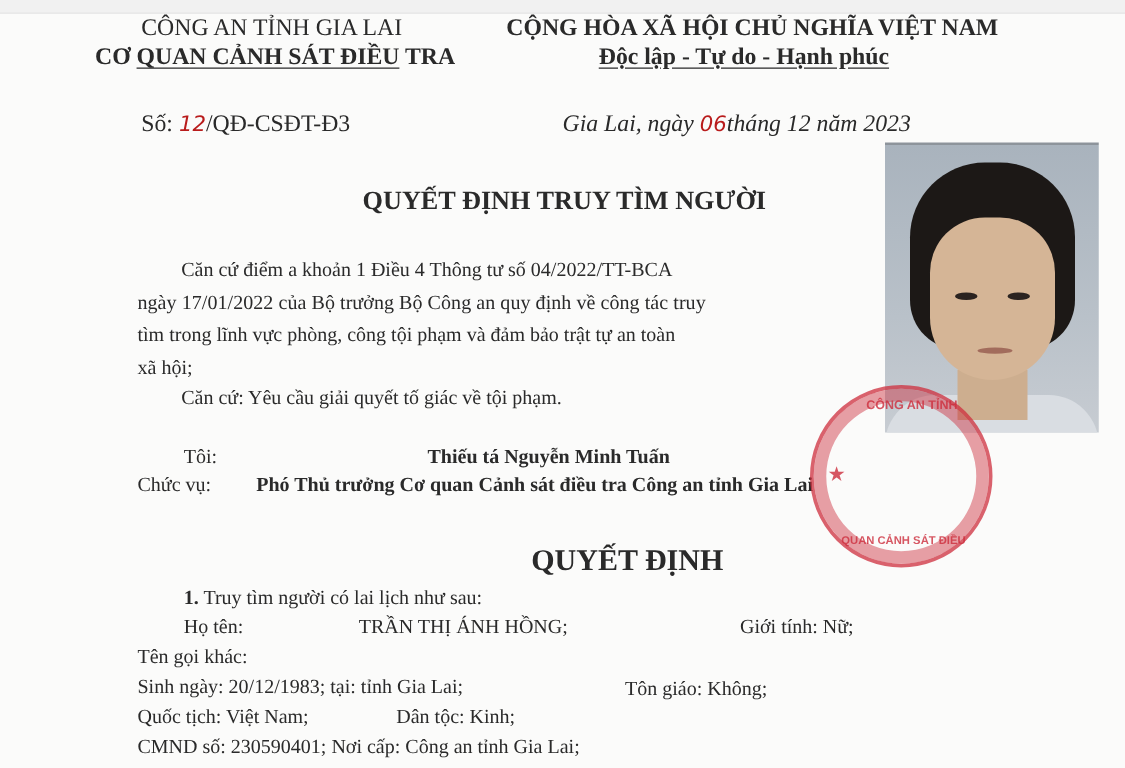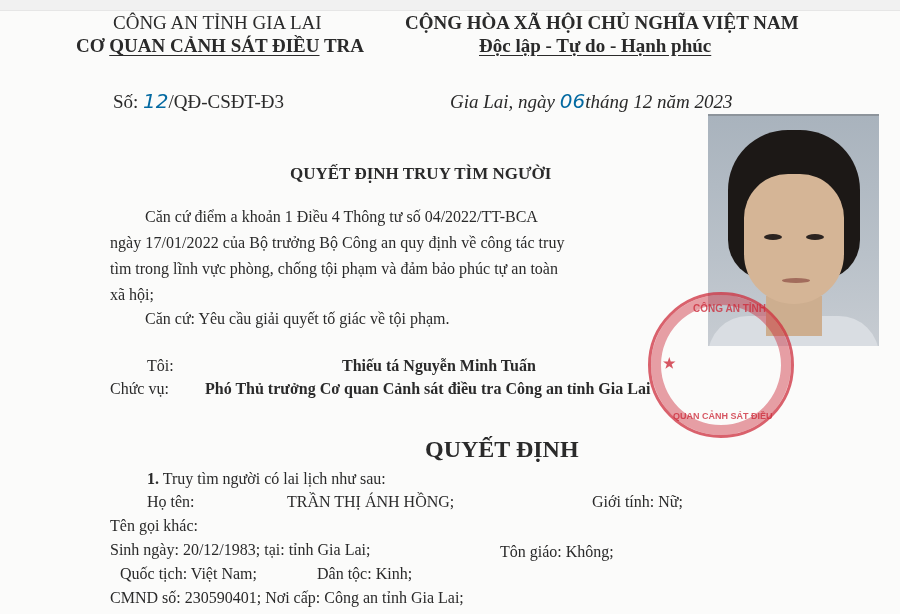--- a/index.html
+++ b/index.html
@@ -5,30 +5,30 @@
   html, body { margin:0; padding:0; }
   body { width:900px; height:614px; background:#fbfbfa; overflow:hidden; position:relative;
          font-family:"Liberation Serif","DejaVu Serif",serif; color:#2a2a2a; }
   .topline { position:absolute; left:0; top:0; width:900px; height:10px; background:#f1f1f1; border-bottom:1px solid #e6e6e6; }
   .abs { position:absolute; white-space:nowrap; }
   .hdr { font-size:19px; }
   .b { font-weight:bold; }
   .u { text-decoration:underline; text-underline-offset:3px; }
   .it { font-style:italic; }
   .body { font-size:16px; }
-  .hand { font-family:"DejaVu Sans",sans-serif; font-style:italic; font-size:20px; color:#0369a1; font-weight:300; }
+  .hand { font-family:"DejaVu Sans",sans-serif; font-style:italic; font-size:17px; color:#b91c1c; font-weight:300; }
   .photo { position:absolute; left:708px; top:114px; width:171px; height:230px;
            background:linear-gradient(180deg,#a9b3bd 0%,#b9c1c9 60%,#c7ccd2 100%); border-top:2px solid #8d949b; overflow:hidden; }
   .hair { position:absolute; left:20px; top:14px; width:132px; height:150px; background:#1c1816; border-radius:60px 60px 40px 40px; }
   .face { position:absolute; left:36px; top:58px; width:100px; height:130px; background:#d5b596; border-radius:44px 44px 50px 50px; }
   .eye { position:absolute; top:118px; width:18px; height:6px; background:#2b2320; border-radius:50%; }
   .mouth { position:absolute; left:74px; top:162px; width:28px; height:5px; background:#a26c5c; border-radius:50%; }
   .neck { position:absolute; left:58px; top:180px; width:56px; height:40px; background:#cdae8f; }
   .shirt { position:absolute; left:0; top:200px; width:171px; height:40px; background:#d9dde2; border-radius:60px 60px 0 0; }
-  .stamp { position:absolute; left:648px; top:292px; width:140px; height:140px; border-radius:50%;
+  .stamp { position:absolute; left:648px; top:308px; width:140px; height:140px; border-radius:50%;
            border:3px solid rgba(205,45,60,0.75); box-shadow: inset 0 0 0 8px rgba(255,255,255,0), inset 0 0 0 10px rgba(205,45,60,0.45); text-align: center; }
   .stamp-text { position:absolute; font-family:"Liberation Sans",sans-serif; font-size:10px; color:rgba(205,45,60,0.8); font-weight:bold; }
 </style>
 </head>
 <body>
 
 <div class="topline"></div>
 
 <div class="abs hdr" style="left:113px; top:12px;">CÔNG AN TỈNH GIA LAI</div>
 <div class="abs hdr b" style="left:76px; top:35px;"><span>CƠ </span><span class="u">QUAN CẢNH SÁT ĐIỀU</span><span> TRA</span></div>
@@ -41,25 +41,25 @@
 <div class="photo">
   <div class="hair"></div>
   <div class="shirt"></div>
   <div class="neck"></div>
   <div class="face"></div>
   <div class="eye" style="left:56px;"></div>
   <div class="eye" style="left:98px;"></div>
   <div class="mouth"></div>
 </div>
 
-<div class="abs b" style="left:290px; top:164px; font-size:17px;">QUYẾT ĐỊNH TRUY TÌM NGƯỜI</div>
+<div class="abs b" style="left:290px; top:148px; font-size:21px;">QUYẾT ĐỊNH TRUY TÌM NGƯỜI</div>
 
 <div class="abs body" style="left:145px; top:208px;">Căn cứ điểm a khoản 1 Điều 4 Thông tư số 04/2022/TT-BCA</div>
 <div class="abs body" style="left:110px; top:234px; letter-spacing:0.05px;">ngày 17/01/2022 của Bộ trưởng Bộ Công an quy định về công tác truy</div>
-<div class="abs body" style="left:110px; top:260px;">tìm trong lĩnh vực phòng, chống tội phạm và đảm bảo phúc tự an toàn</div>
+<div class="abs body" style="left:110px; top:260px;">tìm trong lĩnh vực phòng, công tội phạm và đảm bảo trật tự an toàn</div>
 <div class="abs body" style="left:110px; top:286px;">xã hội;</div>
 <div class="abs body" style="left:145px; top:310px;">Căn cứ: Yêu cầu giải quyết tố giác về tội phạm.</div>
 
 <div class="abs body" style="left:147px; top:357px;">Tôi:</div>
 <div class="abs body b" style="left:342px; top:357px;">Thiếu tá Nguyễn Minh Tuấn</div>
 <div class="abs body" style="left:110px; top:380px;">Chức vụ:</div>
 <div class="abs body b" style="left:205px; top:380px;">Phó Thủ trưởng Cơ quan Cảnh sát điều tra Công an tỉnh Gia Lai</div>
 
 <div class="stamp">
   <span class="stamp-text" style="left:42px; top:8px;">CÔNG AN TỈNH</span>
@@ -68,16 +68,16 @@
 </div>
 
 <div class="abs b" style="left:425px; top:436px; font-size:24px;">QUYẾT ĐỊNH</div>
 
 <div class="abs body" style="left:147px; top:470px;"><span class="b">1.</span><span> Truy tìm người có lai lịch như sau:</span></div>
 <div class="abs body" style="left:147px; top:493px;">Họ tên:</div>
 <div class="abs body" style="left:287px; top:493px;">TRẦN THỊ ÁNH HỒNG;</div>
 <div class="abs body" style="left:592px; top:493px;">Giới tính: Nữ;</div>
 <div class="abs body" style="left:110px; top:517px;">Tên gọi khác:</div>
 <div class="abs body" style="left:110px; top:541px;">Sinh ngày: 20/12/1983; tại: tỉnh Gia Lai;</div>
-<div class="abs body" style="left:120px; top:565px;">Quốc tịch: Việt Nam;</div>
+<div class="abs body" style="left:110px; top:565px;">Quốc tịch: Việt Nam;</div>
 <div class="abs body" style="left:317px; top:565px;">Dân tộc: Kinh;</div>
 <div class="abs body" style="left:500px; top:543px;">Tôn giáo: Không;</div>
 <div class="abs body" style="left:110px; top:589px;text-align:center;">CMND số: 230590401; Nơi cấp: Công an tỉnh Gia Lai;</div>
 
 </body></html>

